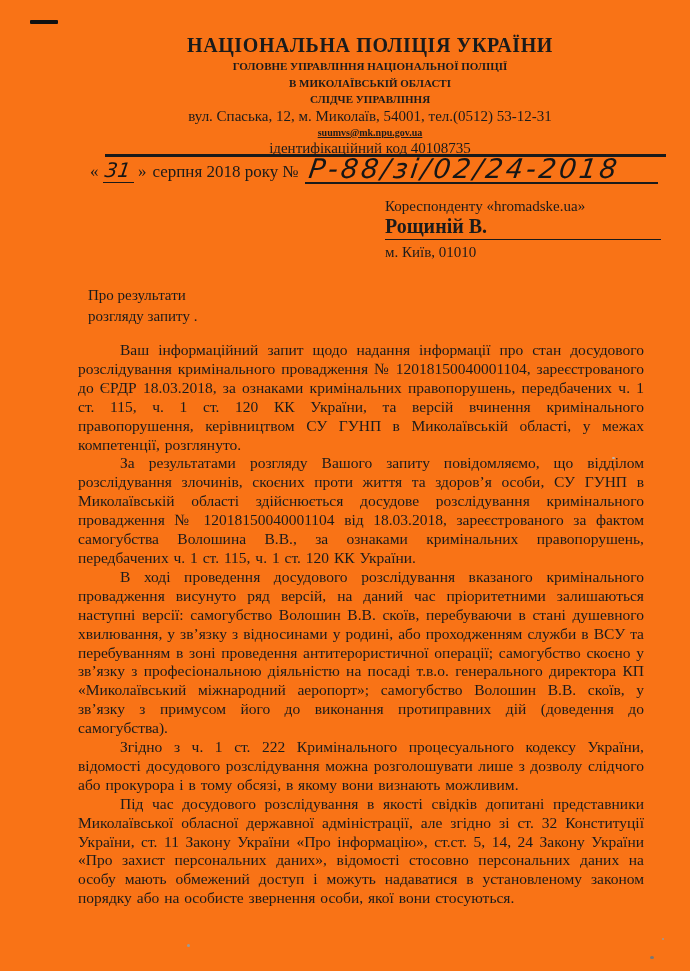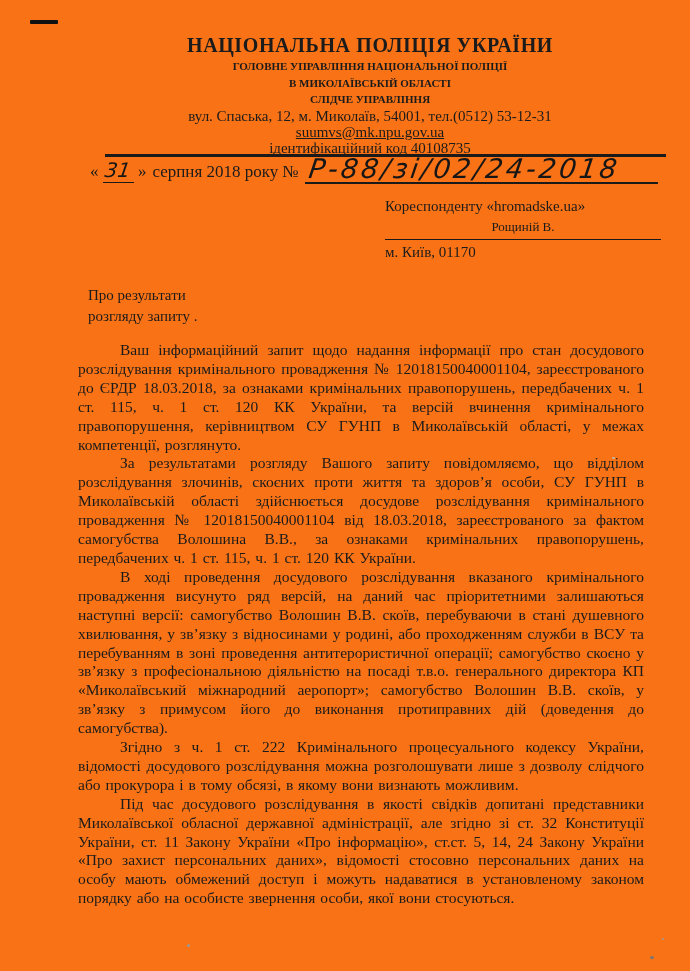--- a/index.html
+++ b/index.html
@@ -18,21 +18,21 @@
   .speck.s1 { left:187px; top:944px; width:3px; height:3px; }
   .speck.s2 { left:650px; top:956px; width:4px; height:3px; background:#777; }
   .speck.s3 { left:662px; top:938px; width:2px; height:2px; }
   .speck.s4 { left:612px; top:457px; width:3px; height:2px; background:#bbb; }
 
   
   .letterhead { position:absolute; left:70px; top:35px; width:600px; text-align:center; }
   .lh1 { font-size:20px; font-weight:bold; letter-spacing:0.6px; line-height:21px; margin-bottom:2px; }
   .lh2 { font-size:11px; font-weight:bold; line-height:16.5px; }
   .lh3 { font-size:15px; line-height:17px; }
-  .lh-email { font-size:15px; line-height:15px; text-decoration:underline; }
+  .lh-email { font-size:10px; line-height:15px; text-decoration:underline;font-weight:bold; }
 
   .rule { position:absolute; left:105px; top:154px; width:561px; height:2.5px; background:#1a1a1a; }
 
   
   .reg-line {
     position:absolute; left:88px; top:158px; width:570px;
     display:flex; align-items:baseline;
     font-size:17px; white-space:nowrap;
   }
   .reg-quote { margin:0 2px; }
@@ -50,23 +50,23 @@
   .number-slot {
     display:inline-block; width:400px;
     border-bottom:2px solid #1a1a1a;
     padding-left:4px;
   }
   .number-slot .hw { font-size:27px; line-height:20px; letter-spacing:3px; position:relative; top:1px; }
 
   
   .recipient { position:absolute; left:385px; top:197px; width:276px; font-size:15px; line-height:19.5px; }
   .recipient-name {
-    font-weight:normal; font-size:13px;
+    font-weight:bold; font-size:20px;
     border-bottom:1.5px solid #1a1a1a;
-    padding-bottom:3px; margin-bottom:3px;text-align:center;
+    padding-bottom:3px; margin-bottom:3px;
   }
   .recipient-addr1 { text-align:justify; text-align-last:justify; }
 
   
   .subject { position:absolute; left:88px; top:285px; font-size:15px; line-height:21px; }
 
   
   .letter-body {
     position:absolute; left:78px; top:341px; width:566px;
     font-size:15.5px; line-height:18.9px;
@@ -97,21 +97,21 @@
     <span class="reg-quote">«</span>
     <span class="day-slot"><span class="hw">31</span></span>
     <span class="reg-quote">»</span>
     <span class="reg-label">серпня 2018 року №</span>
     <span class="number-slot"><span class="hw">Р-88/зі/02/24-2018</span></span>
   </div>
 
   <div class="recipient">
     <div>Кореспонденту «hromadske.ua»</div>
     <div class="recipient-name">Рощиній В.</div>
-    <div>м. Київ, 01170</div>
+    <div>м. Київ, 01010</div>
   </div>
 
   <div class="subject">
     <div>Про результати</div>
     <div>розгляду запиту .</div>
   </div>
 
   <main class="letter-body">
     <p>Ваш інформаційний запит щодо надання інформації про стан досудового розслідування кримінального провадження № 12018150040001104, зареєстрованого до ЄРДР 18.03.2018, за ознаками кримінальних правопорушень, передбачених ч. 1 ст. 115, ч. 1 ст. 120 КК України, та версій вчинення кримінального правопорушення, керівництвом СУ ГУНП в Миколаївській області, у межах компетенції, розглянуто.</p>
     <p>За результатами розгляду Вашого запиту повідомляємо, що відділом розслідування злочинів, скоєних проти життя та здоров’я особи, СУ ГУНП в Миколаївській області здійснюється досудове розслідування кримінального провадження № 12018150040001104 від 18.03.2018, зареєстрованого за фактом самогубства Волошина В.В., за ознаками кримінальних правопорушень, передбачених ч. 1 ст. 115, ч. 1 ст. 120 КК України.</p>

